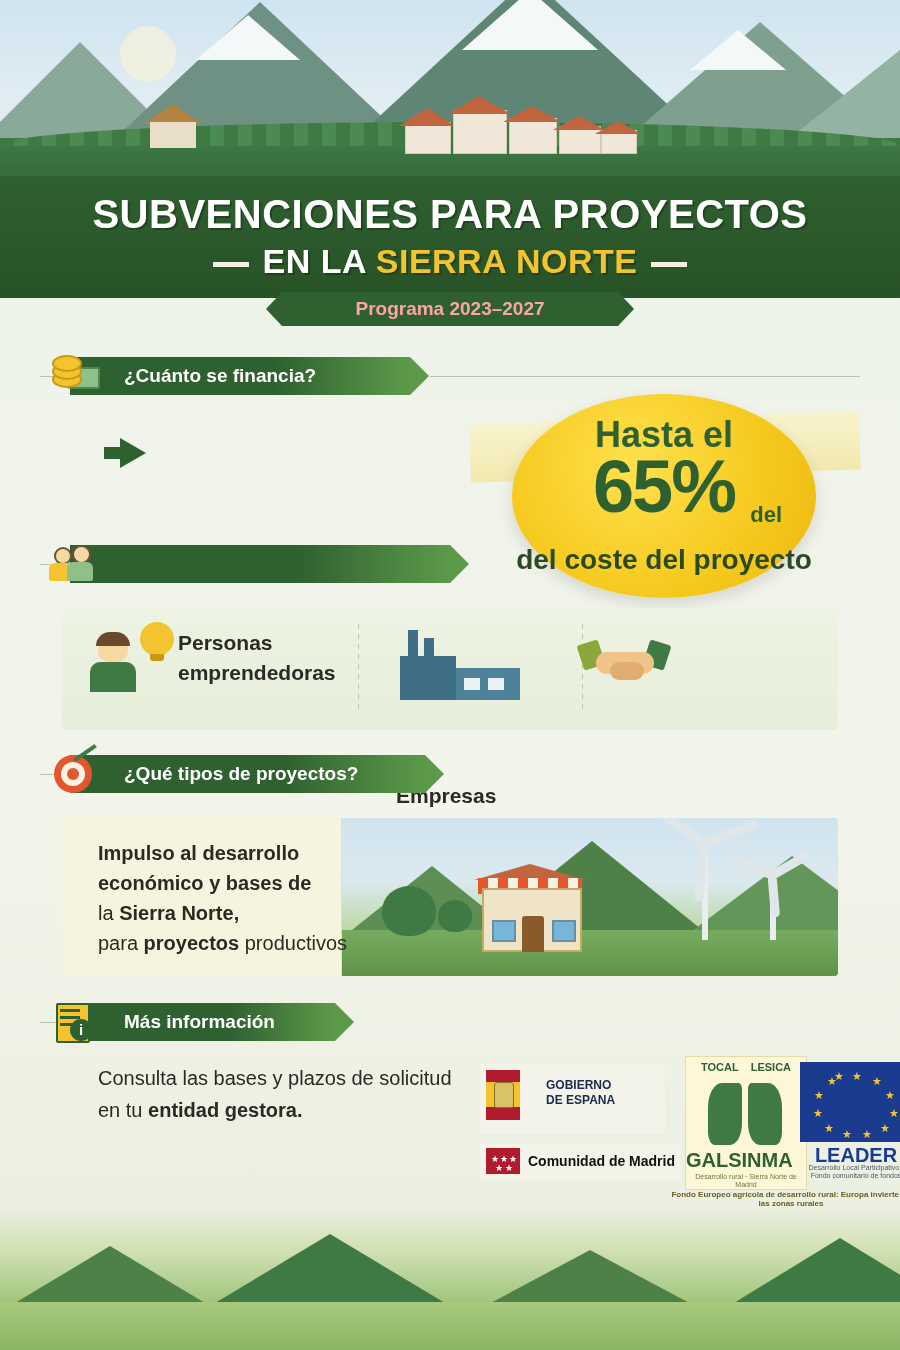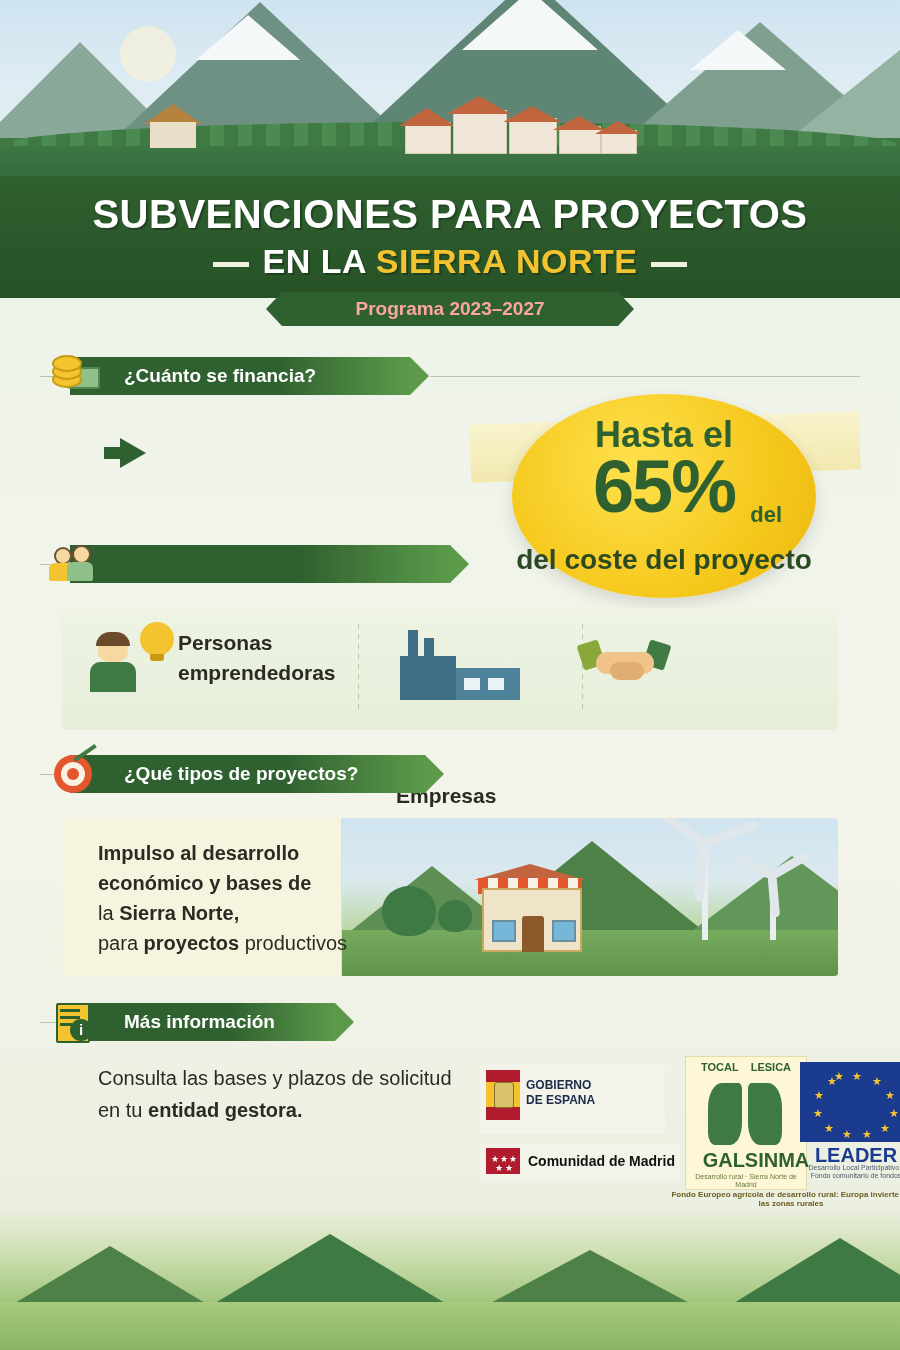--- a/index.html
+++ b/index.html
@@ -157,31 +157,31 @@
   .infotxt b{font-weight:bold;}
   .weburl{position:absolute;left:98px;top:1168px;color:#1f4a1f;font-size:24px;font-weight:bold;}
 
   
   .logos{position:absolute;left:480px;top:1056px;width:410px;height:150px;}
   .logo-es{position:absolute;left:0;top:8px;width:185px;height:70px;background:#f3f3ea;}
   .flag{position:absolute;left:6px;top:6px;width:34px;height:50px;
      background:linear-gradient(#b01b2e 0 25%, #f4c430 25% 75%, #b01b2e 75% 100%);}
   .crest{position:absolute;left:14px;top:18px;width:18px;height:24px;border-radius:3px;
      background:#d9c36a;border:1px solid #8a7320;}
-  .logo-es .txt{position:absolute;left:46px;top:14px;color:#1b2a4a;font-weight:bold;
+  .logo-es .txt{position:absolute;left:66px;top:14px;color:#1b2a4a;font-weight:bold;
      font-size:12px;line-height:15px;}
   .logo-cm{position:absolute;left:0;top:88px;width:200px;height:36px;background:#f3f3ea;}
   .cmflag{position:absolute;left:6px;top:4px;width:34px;height:26px;background:#b01b2e;}
   .cmstar{position:absolute;color:#fff;font-size:9px;}
   .logo-cm .txt{position:absolute;left:48px;top:9px;color:#111;font-weight:bold;font-size:14px;}
   .logo-gal{position:absolute;left:190px;top:0;width:120px;height:132px;background:#fdf7d8;border:1px solid #e3dca8;margin-left:15px;}
   .galface{position:absolute;left:22px;top:26px;width:34px;height:62px;background:#3f7a45;border-radius:40% 10% 35% 20%;}
   .galface2{position:absolute;left:62px;top:26px;width:34px;height:62px;background:#3f7a45;border-radius:10% 40% 20% 35%;}
   .galtop{position:absolute;top:4px;width:120px;text-align:center;color:#2f6030;font-weight:bold;font-size:11px;}
-  .galname{position:absolute;top:92px;width:140px;text-align:center;color:#2f6030;font-weight:bold;font-size:20px;}
+  .galname{position:absolute;top:92px;width:140px;color:#2f6030;font-weight:bold;font-size:20px;}
   .galsub{position:absolute;top:116px;width:120px;text-align:center;color:#6b7a3a;font-size:7px;line-height:8px;}
   .logo-eu{position:absolute;left:320px;top:0;width:112px;height:132px;}
   .eubox{position:absolute;left:0;top:6px;width:112px;height:80px;background:#1b3b8f;}
   .eustar{position:absolute;color:#f4c430;font-size:11px;}
   .leader{position:absolute;left:0;top:88px;width:112px;text-align:center;color:#1b3b8f;
      font-weight:bold;font-size:20px;}
   .leadersub{position:absolute;left:0;top:108px;width:112px;text-align:center;color:#4c5a6a;font-size:7px;line-height:8px;}
   .eufoot{position:absolute;left:190px;top:134px;width:242px;text-align:center;color:#6b5f1f;font-size:8px;font-weight:bold;}
 
   

